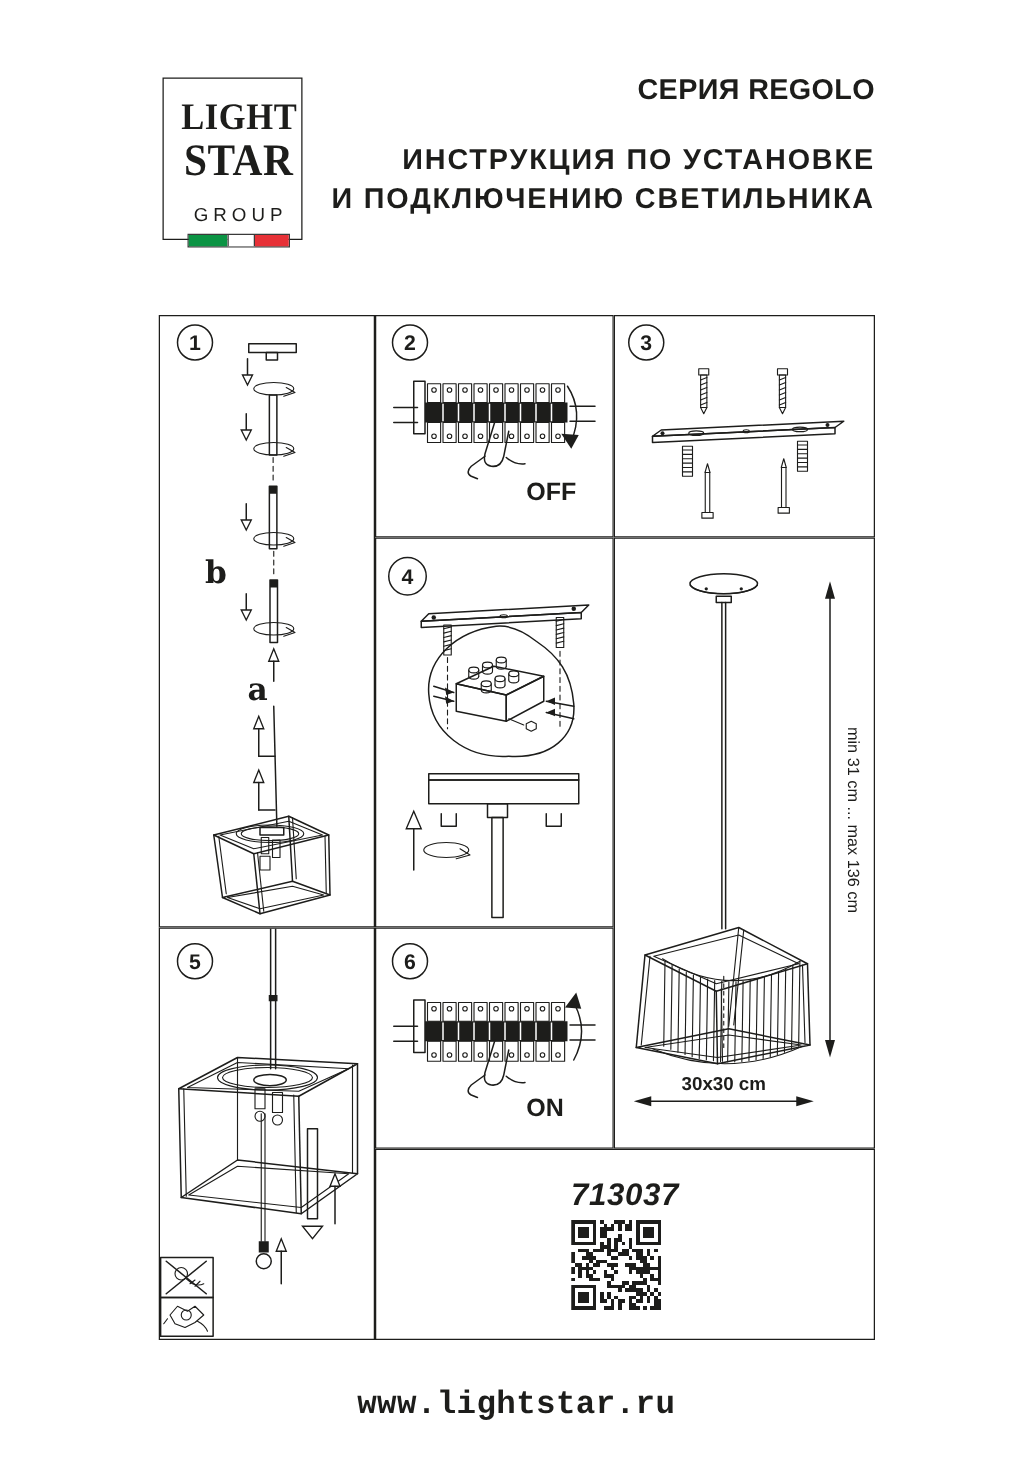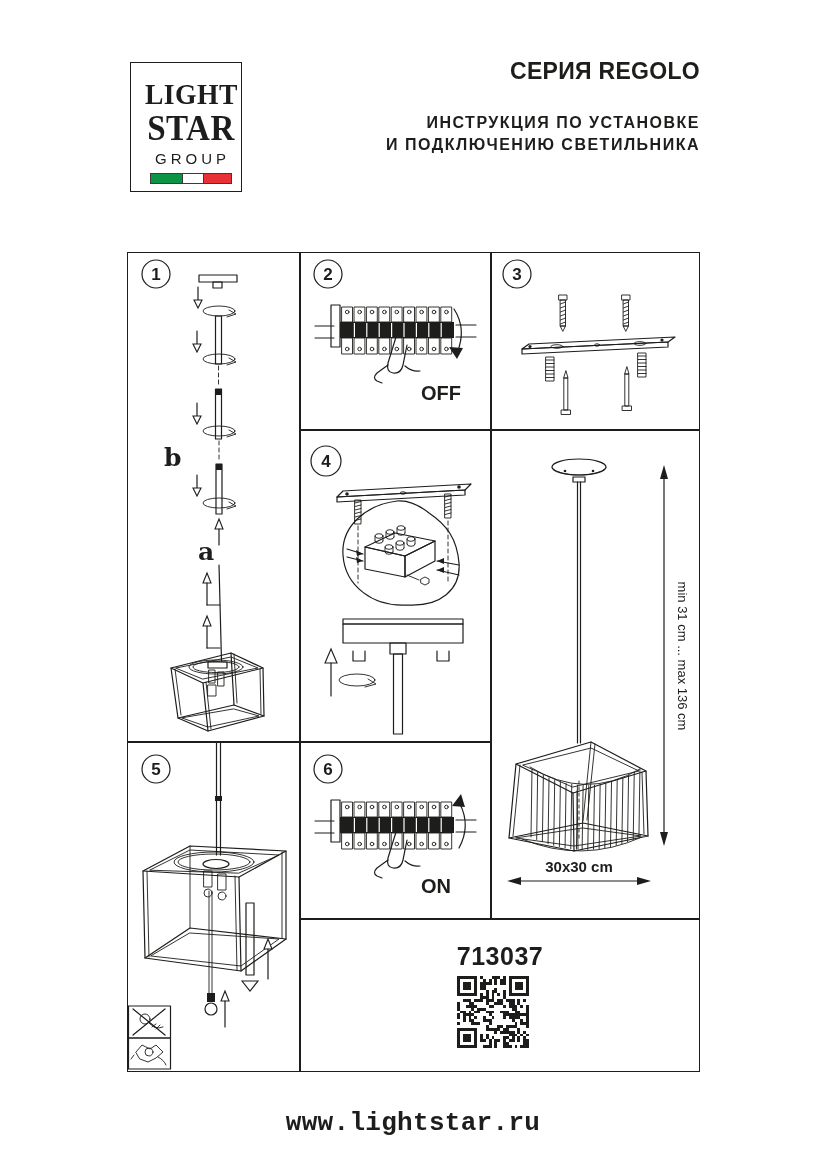--- a/index.html
+++ b/index.html
@@ -3,41 +3,41 @@
 <meta charset="utf-8">
 <style>
   html,body{margin:0;padding:0;background:#fff;}
   body{width:826px;height:1171px;position:relative;font-family:"Liberation Sans",sans-serif;color:#1d1d1b;overflow:hidden;}
   .abs{position:absolute;}
   
   .logo-box{left:130px;top:62px;width:112px;height:130px;border:1.5px solid #1d1d1b;text-align:center;box-sizing:border-box;background:#fff;padding-left:10px;}
   .logo-word{font-family:"Liberation Serif","DejaVu Serif",serif;font-weight:bold;line-height:1;letter-spacing:.5px;}
   .logo-l1{font-size:30px;margin-top:16px;transform:scaleX(.92);}
   .logo-l2{font-size:36px;margin-top:1px;transform:scaleX(.92);}
-  .logo-l3{font-family:"Liberation Sans",sans-serif;font-weight:normal;font-size:15px;letter-spacing:4px;margin-top:4px;margin-left:3px;}
+  .logo-l3{font-family:"Liberation Sans",sans-serif;font-weight:normal;font-size:15px;letter-spacing:4px;margin-top:18px;margin-left:3px;}
   .flag{margin:6px auto 0;width:80px;height:9px;border:1px solid #3a3a3a;display:flex;box-sizing:content-box;}
   .flag span{height:100%;}
   .flag .f2{border-left:1px solid #3a3a3a;border-right:1px solid #3a3a3a;}
   .hdr{right:126px;top:56px;text-align:right;}
   .hdr .l1{font-size:23px;font-weight:bold;line-height:1.32;letter-spacing:.3px;}
-  .hdr .ttl{margin-top:26px;font-size:16px;font-weight:bold;line-height:1.35;letter-spacing:1.5px;}
+  .hdr .ttl{margin-top:26px;font-size:23px;font-weight:bold;line-height:1.35;letter-spacing:1.5px;}
   
   .cell{position:absolute;border:1.3px solid #1d1d1b;box-sizing:border-box;background:#fff;}
   svg{display:block;position:absolute;left:0;top:0;}
   .ln{fill:none;stroke:#1d1d1b;stroke-width:1.2;stroke-linecap:round;stroke-linejoin:round;}
   .thin{stroke-width:.9;}
   .ink{fill:#1d1d1b;stroke:none;}
   .wh{fill:#fff;stroke:#1d1d1b;stroke-width:1.1;}
   .num{font-family:"Liberation Sans",sans-serif;font-size:17px;font-weight:bold;fill:#1d1d1b;text-anchor:middle;}
   .serifLbl{font-family:"DejaVu Serif","Liberation Serif",serif;font-size:25px;font-weight:bold;fill:#1d1d1b;}
   .pow{font-family:"Liberation Sans",sans-serif;font-size:20px;font-weight:bold;fill:#1d1d1b;}
   .dim{font-family:"Liberation Sans",sans-serif;font-size:13px;fill:#1d1d1b;text-anchor:middle;}
   .dimB{font-family:"Liberation Sans",sans-serif;font-size:15px;font-weight:bold;fill:#1d1d1b;text-anchor:middle;}
   
-  .article-num{left:0;top:22px;width:100%;text-align:center;font-size:25px;font-weight:bold;letter-spacing:.5px;}
+  .article-num{left:0;top:22px;width:100%;text-align:center;font-size:25px;font-weight:bold;letter-spacing:.5px;font-style:italic;}
   #qr-svg{left:156px;top:56px;}
   
   .footer{left:0;top:1108px;width:100%;text-align:center;font-size:26px;font-weight:bold;letter-spacing:.3px;font-family:Liberation Mono, monospace;}
 </style>
 </head>
 <body>
 
 <div class="abs logo-box">
   <div class="logo-word logo-l1">LIGHT</div>
   <div class="logo-word logo-l2">STAR</div>

